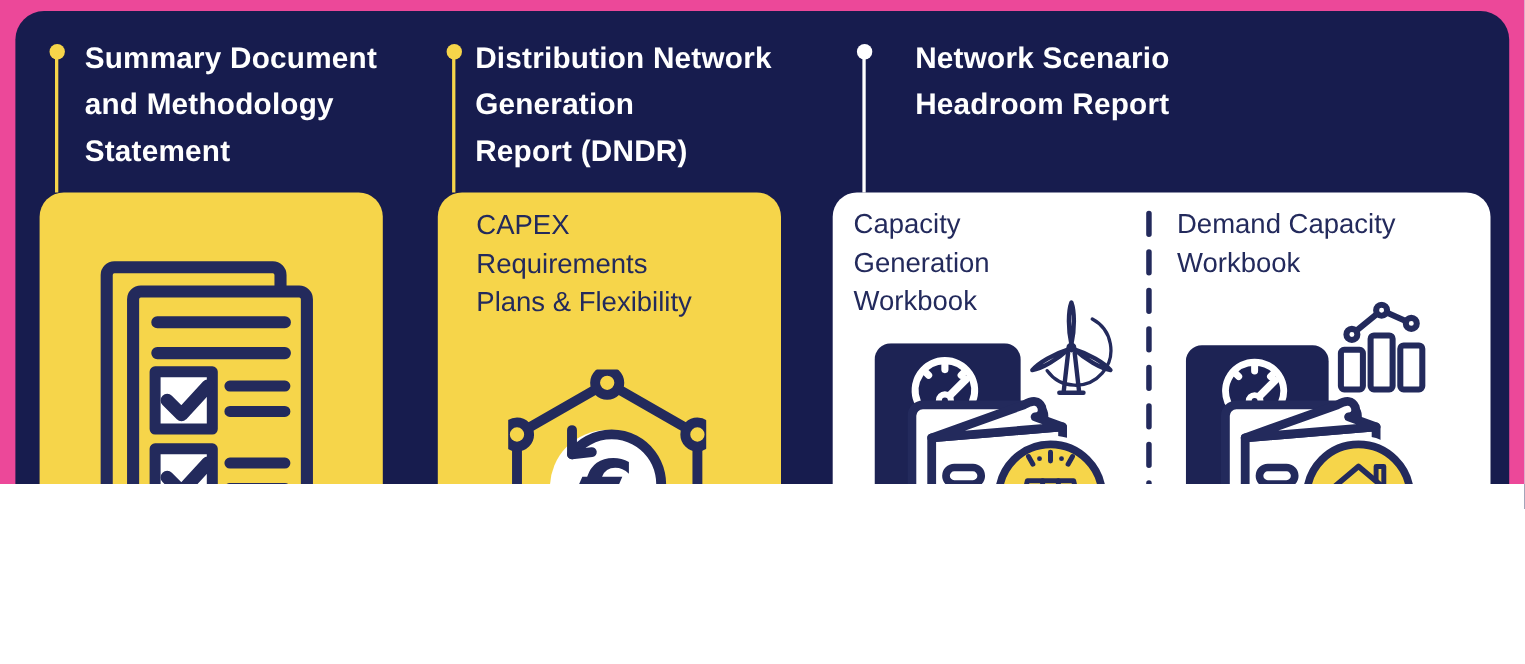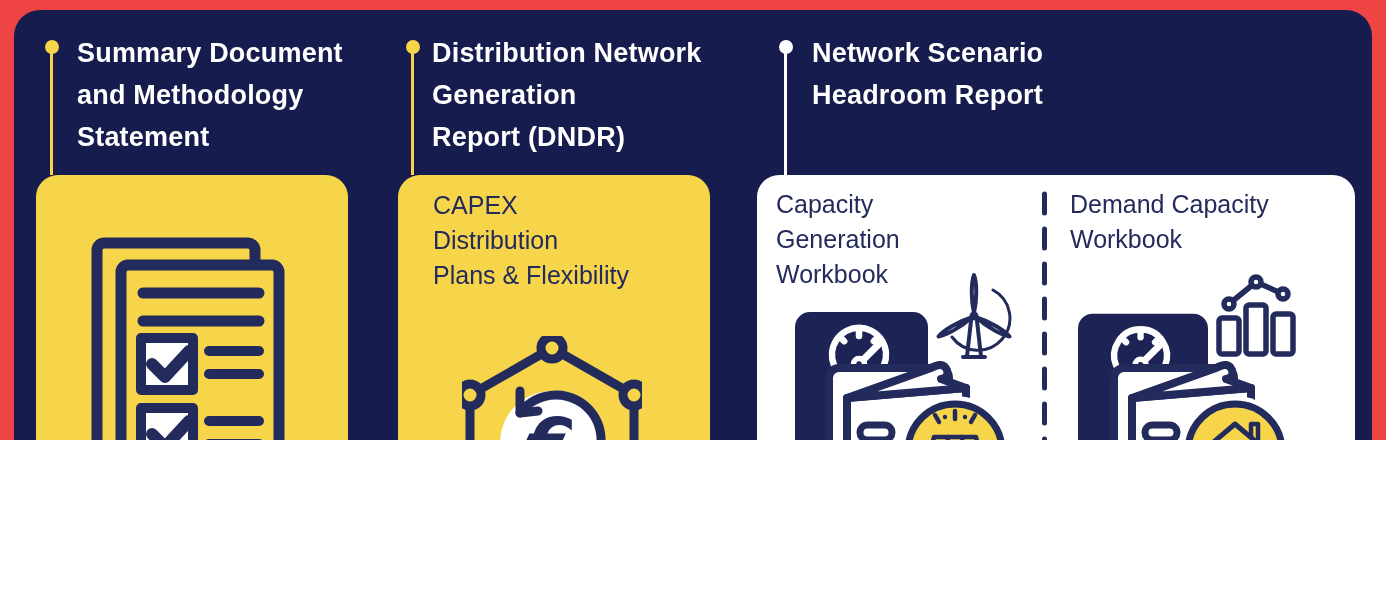--- a/index.html
+++ b/index.html
@@ -1,16 +1,16 @@
 <!DOCTYPE html>
 <html><head>
 <meta charset="utf-8">
 <style>
   html,body{margin:0;padding:0;background:#ffffff;}
-  .stage{position:relative;width:1386px;height:440px;background:#ef4444;overflow:hidden;
+  .stage{position:relative;width:1386px;height:440px;background:#ec4899;overflow:hidden;
          font-family:"Liberation Sans",sans-serif;}
   .panel{position:absolute;left:14px;top:10px;width:1358px;height:587px;
          background:#171c4e;border-radius:26px;}
   .card{position:absolute;top:175px;height:391px;border-radius:22px;}
   .card.yellow{background:#f6d54a;}
   .card.white{background:#ffffff;}
   .dot{position:absolute;width:14px;height:14px;border-radius:50%;}
   .dot.yellow{background:#f6d54a;}
   .dot.white{background:#ffffff;}
   .vline{position:absolute;width:3px;top:47px;height:128px;}
@@ -39,32 +39,32 @@
   <div class="dot yellow" style="left:406px;top:40px"></div>
   <div class="vline yellow" style="left:411px"></div>
   <div class="s-title" style="left:432px">
     <div>Distribution Network</div>
     <div>Generation</div>
     <div>Report (DNDR)</div>
   </div>
 
   <div class="dot white" style="left:779px;top:40px"></div>
   <div class="vline white" style="left:784px"></div>
-  <div class="s-title" style="left:812px">
+  <div class="s-title" style="left:832px">
     <div>Network Scenario</div>
     <div>Headroom Report</div>
   </div>
 
   <div class="card yellow" style="left:36px;width:312px"></div>
   <div class="card yellow" style="left:398px;width:312px"></div>
   <div class="card white" style="left:757px;width:598px"></div>
 
   <div class="c-label" style="left:433px;top:188px">
     <div>CAPEX</div>
-    <div>Distribution</div>
+    <div>Requirements</div>
     <div>Plans &amp; Flexibility</div>
   </div>
 
   <div class="c-label" style="left:776px;top:187px">
     <div>Capacity</div>
     <div>Generation</div>
     <div>Workbook</div>
   </div>
   <div class="c-label" style="left:1070px;top:187px">
     <div>Demand Capacity</div>

